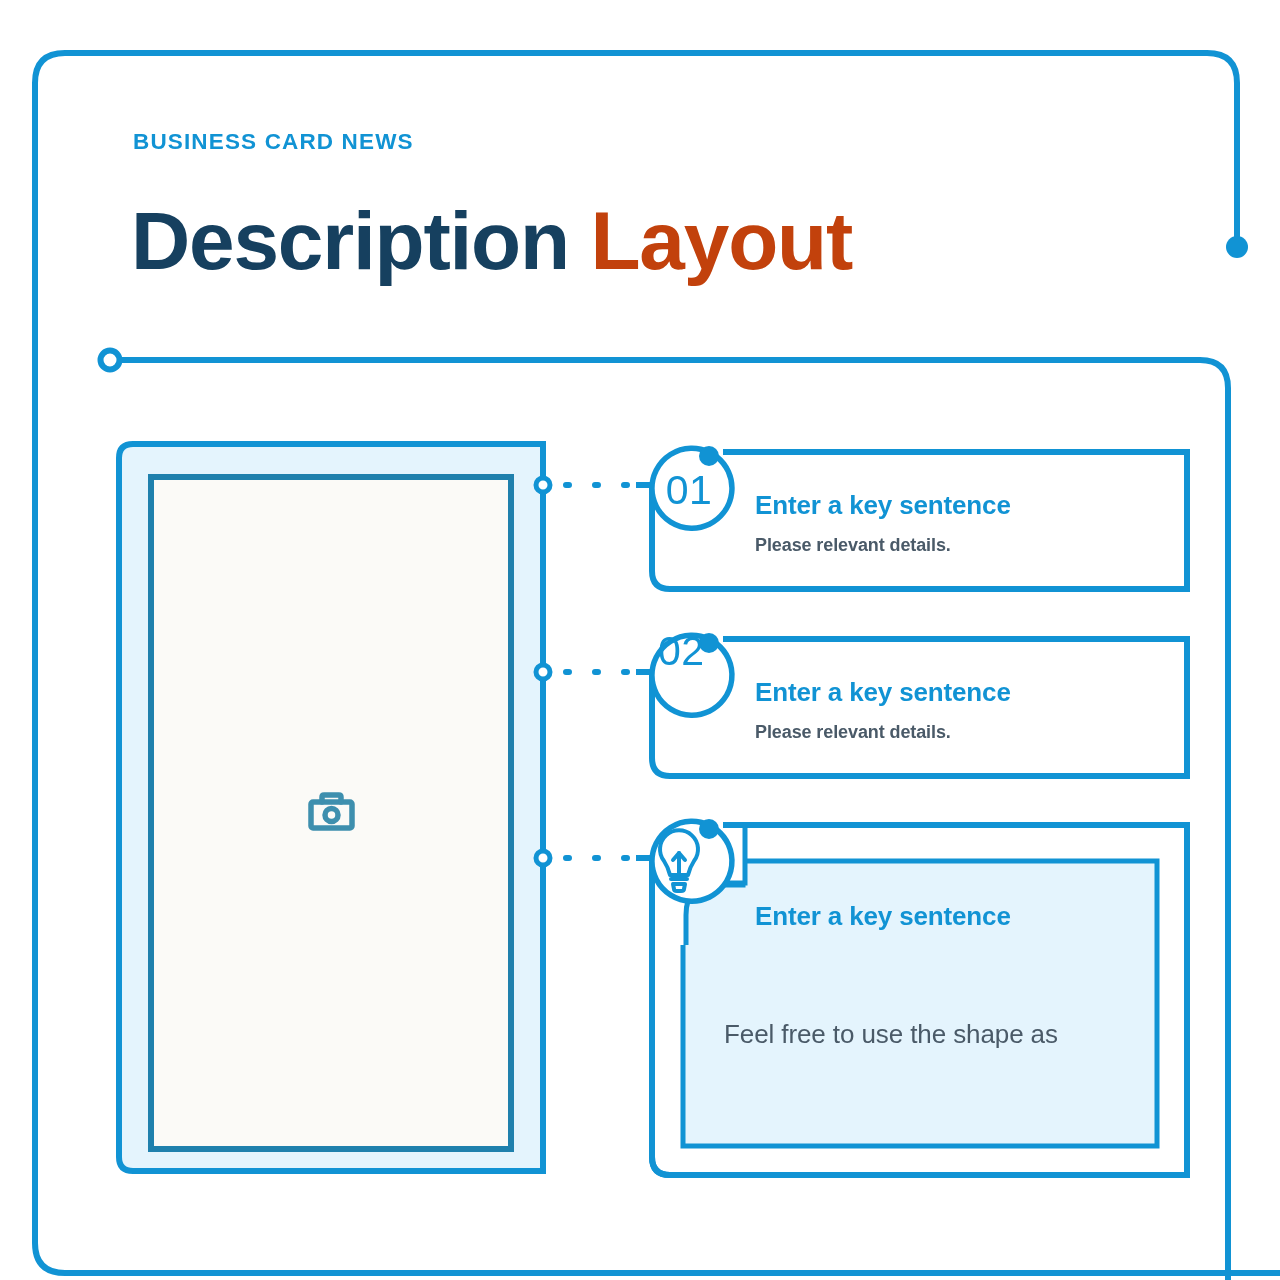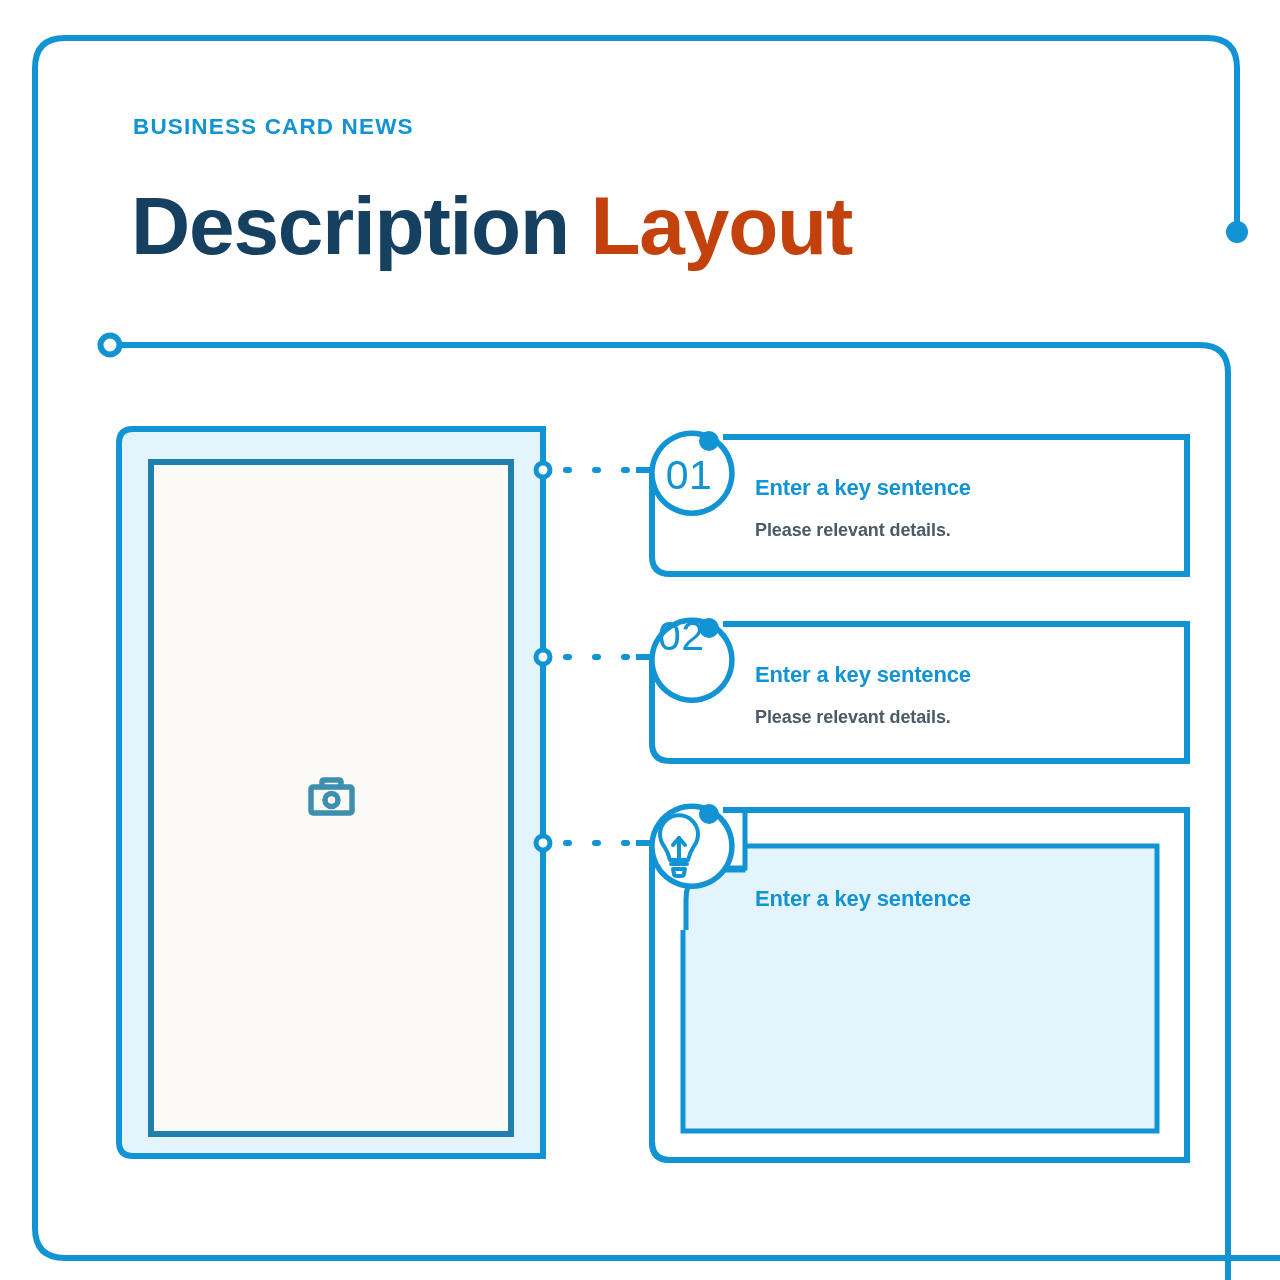--- a/index.html
+++ b/index.html
@@ -11,20 +11,21 @@
     width: 1280px;
     height: 1280px;
     font-family: "Liberation Sans", sans-serif;
     overflow: hidden;
     position: relative;
   }
   #stage {
     position: relative;
     width: 1280px;
     height: 980px;
+    margin-top: 15px;
   }
   #artboard {
     position: absolute;
     top: 0;
     left: 0;
     width: 1280px;
     height: 1280px;
   }
   .txt {
     position: absolute;
@@ -48,21 +49,21 @@
     color: #16405f;
   }
   .headline .accent { color: #c2410c; }
   .num {
     font-size: 41px;
     font-weight: normal;
     color: #1193d4;
     letter-spacing: 0.5px;
   }
   .card-title {
-    font-size: 22px;
+    font-size: 26px;
     font-weight: bold;
     color: #1193d4;
     letter-spacing: -0.15px;
   }
   .card-sub {
     font-size: 18px;
     font-weight: bold;
     color: #4a5a68;
     letter-spacing: -0.1px;
   }
@@ -145,14 +146,15 @@
 
   <div class="txt num" style="left:658px; top:455px; width:62px; text-align:center;">01</div>
   <div class="txt card-title" style="left:755px; top:477px;">Enter a key sentence</div>
   <div class="txt card-sub" style="left:755px; top:521px;">Please relevant details.</div>
 
   <div class="txt num" style="left:658px; top:616px; width:62px; text-align:left;">02</div>
   <div class="txt card-title" style="left:755px; top:664px;">Enter a key sentence</div>
   <div class="txt card-sub" style="left:755px; top:708px;">Please relevant details.</div>
 
   <div class="txt card-title" style="left:755px; top:888px;">Enter a key sentence</div>
+  <div class="txt body-line" style="left:724px; top:1006px;">Feel free to use the shape as</div>
 
 </div>
 
 </body></html>

